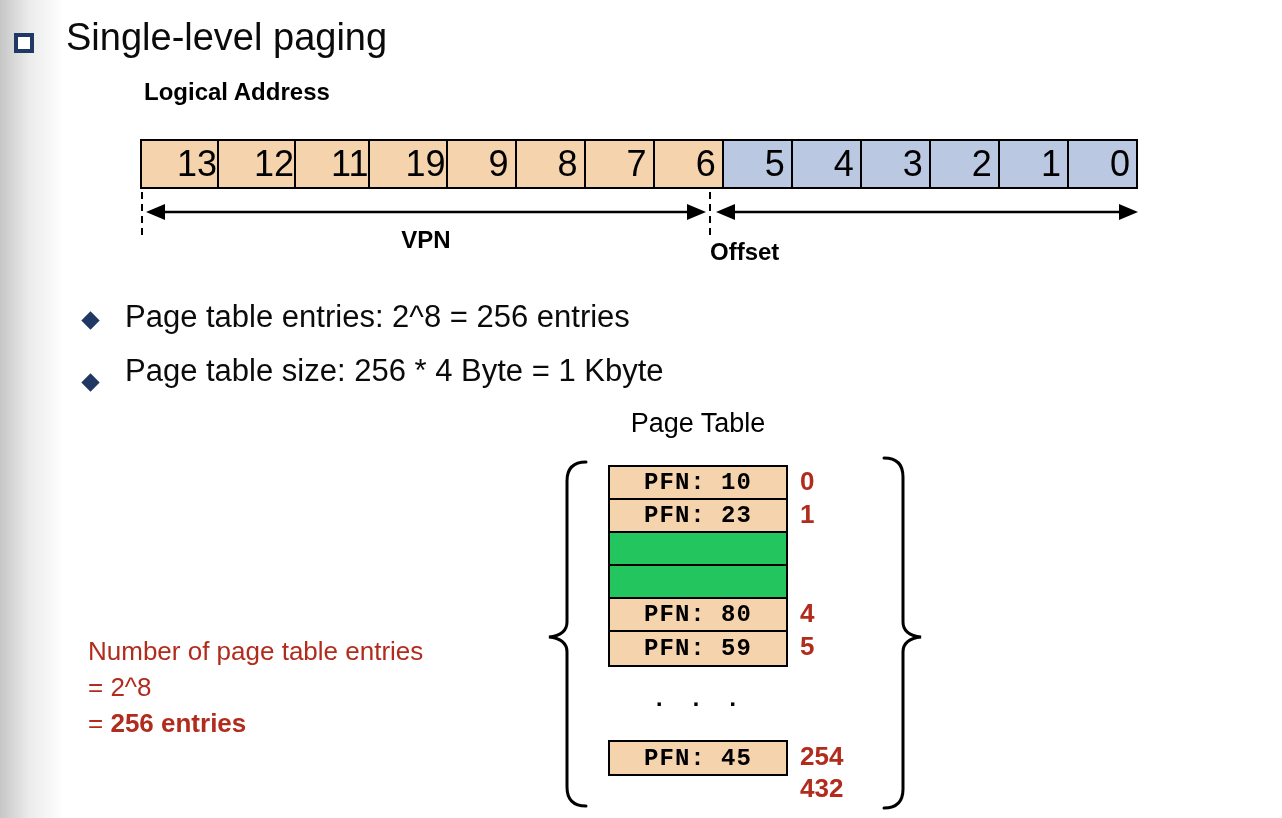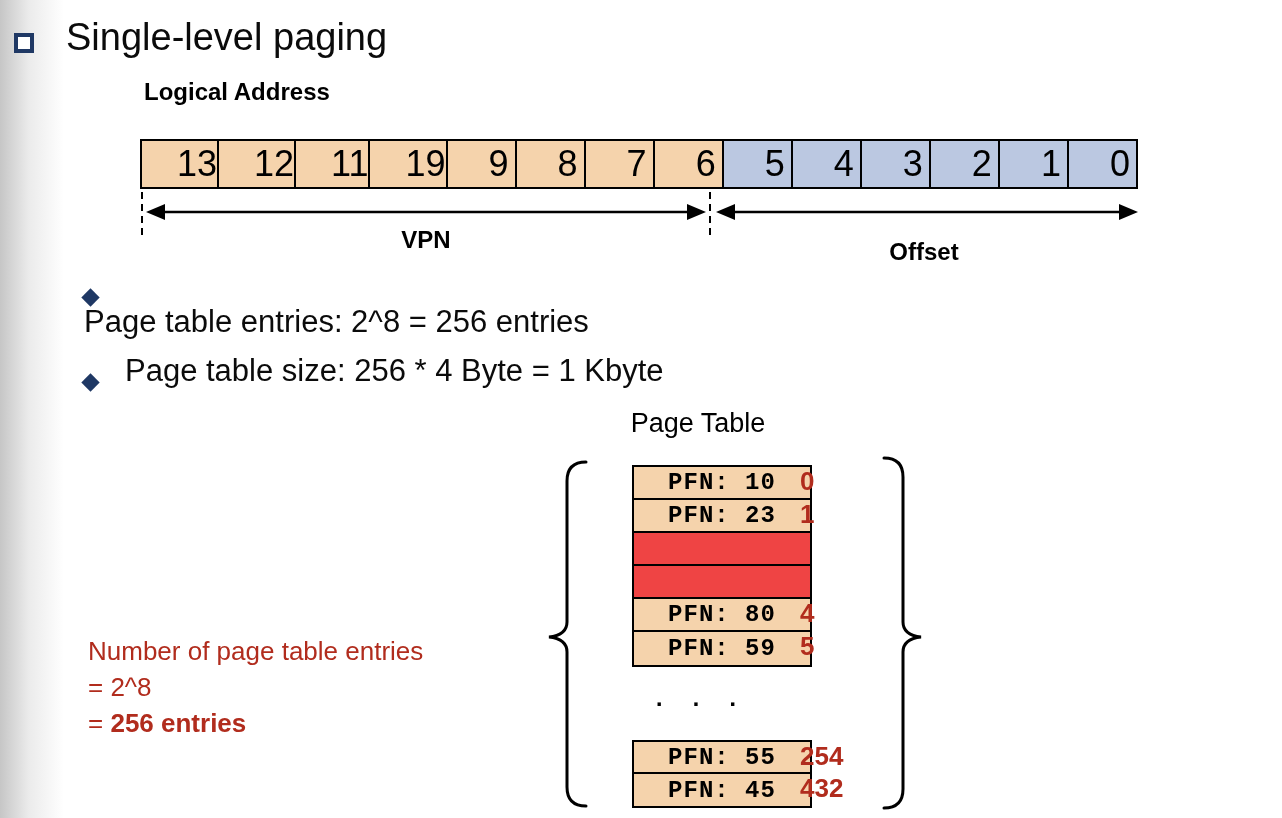--- a/index.html
+++ b/index.html
@@ -26,34 +26,34 @@
   }
   .bit-cell{
     flex:1;display:flex;align-items:center;justify-content:center;
     font-size:36px;border-right:2px solid #000;box-sizing:border-box;padding-left:35px;
   }
   .bit-cell:last-child{border-right:none;}
   .bit-cell.vpn{background:var(--tan,#f5d3ac);}
   .bit-cell.off{background:var(--blue,#bbc8e1);}
   .arrow-svg{position:absolute;left:138px;top:190px;}
   .vpn-label{position:absolute;left:142px;top:226px;width:568px;text-align:center;font-size:24px;font-weight:bold;}
-  .offset-label{position:absolute;left:710px;top:238px;width:428px;text-align:center;font-size:24px;font-weight:bold;}
+  .offset-label{position:absolute;left:710px;top:238px;width:428px;text-align:left;font-size:24px;font-weight:bold;}
   
   .bullet-item{position:absolute;left:84px;display:flex;align-items:flex-start;}
-  .bullet-item.b1{top:276px;flex-direction:column;}
+  .bullet-item.b1{top:299px;}
   .bullet-item.b2{top:353px;align-items:flex-end;}
   .diamond-icon{
     width:13px;height:13px;background:var(--navy,#1f3864);
     transform:rotate(45deg);margin-top:15px;margin-right:28px;flex:none;
   }
   .bullet-text{font-size:31px;color:#0b0b0b;}
   
   .pt-title{position:absolute;left:608px;top:408px;width:180px;text-align:center;font-size:27px;}
   .pt-chunk{
-    position:absolute;left:632px;width:180px;border:2px solid #000;box-sizing:border-box;background:#ef4444;
+    position:absolute;left:608px;width:180px;border:2px solid #000;box-sizing:border-box;background:#22c55e;
   }
   #pt-top{top:465px;}
   #pt-bottom{top:740px;}
   .pt-row{
     height:33px;box-sizing:border-box;border-bottom:2px solid #000;
     display:flex;align-items:center;justify-content:center;
     font-family:"Liberation Mono","DejaVu Sans Mono",monospace;
     font-weight:bold;font-size:24px;letter-spacing:1px;
   }
   #pt-bottom .pt-row{height:32px;}
@@ -139,21 +139,20 @@
   <div class="pt-chunk" id="pt-top">
       <div class="pt-row filled">PFN: 10</div>
       <div class="pt-row filled">PFN: 23</div>
       <div class="pt-row"></div>
       <div class="pt-row"></div>
       <div class="pt-row filled">PFN: 80</div>
       <div class="pt-row filled">PFN: 59</div>
     </div>
   <div class="pt-ellipsis">. . .</div>
   <div class="pt-chunk" id="pt-bottom">
-      <div class="pt-row filled">PFN: 55</div>
       <div class="pt-row filled">PFN: 45</div>
     </div>
   <div class="pt-indices" id="pt-top-idx">
       <div class="pt-index">0</div>
       <div class="pt-index">1</div>
       <div class="pt-index"></div>
       <div class="pt-index"></div>
       <div class="pt-index">4</div>
       <div class="pt-index">5</div>
     </div>

